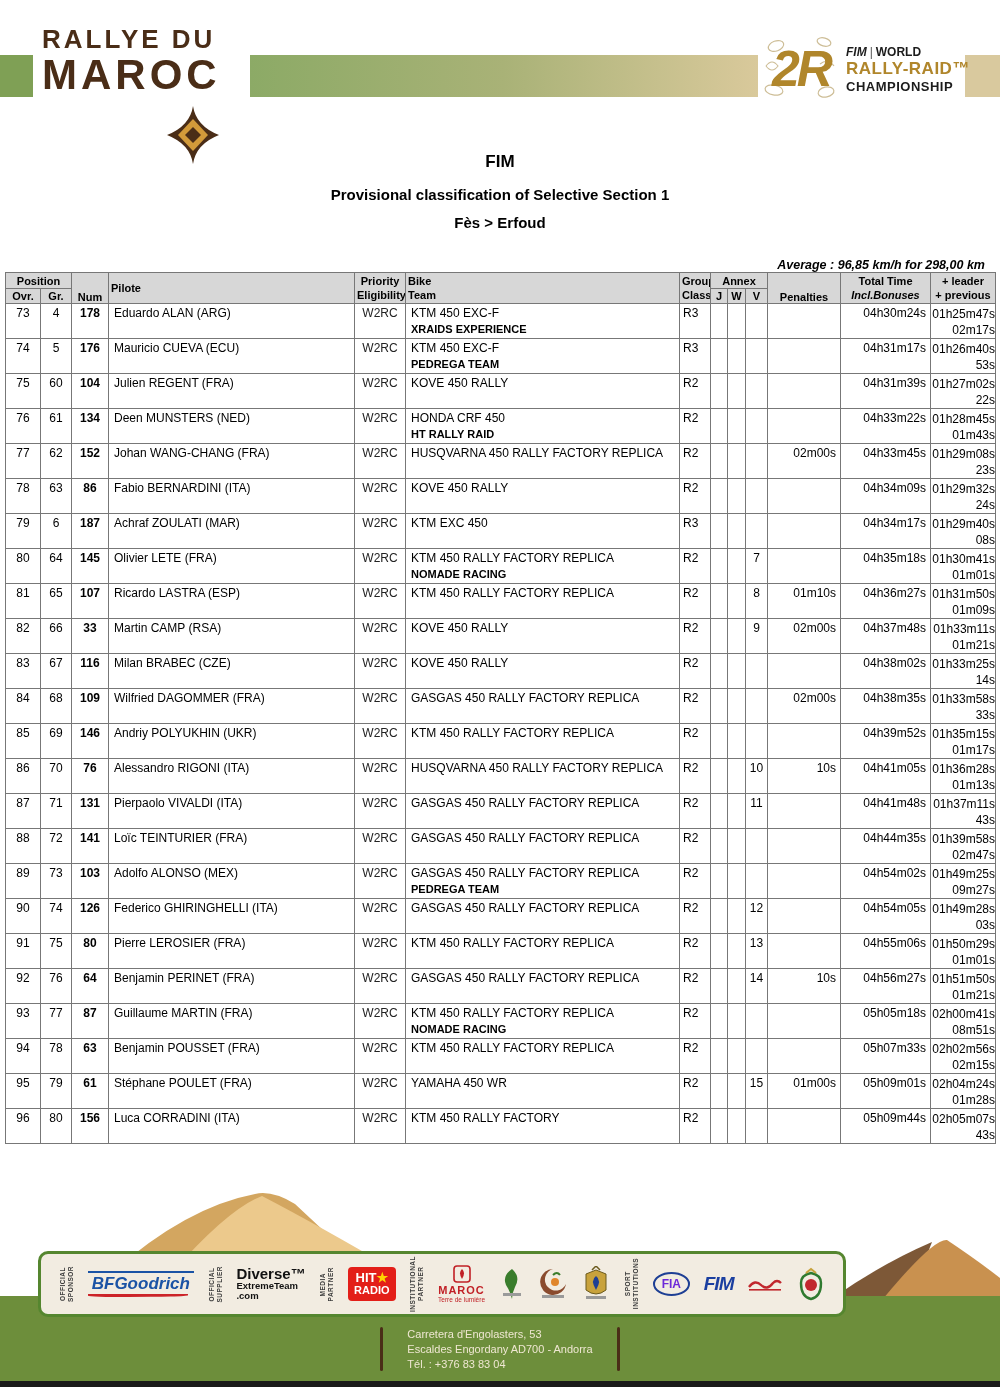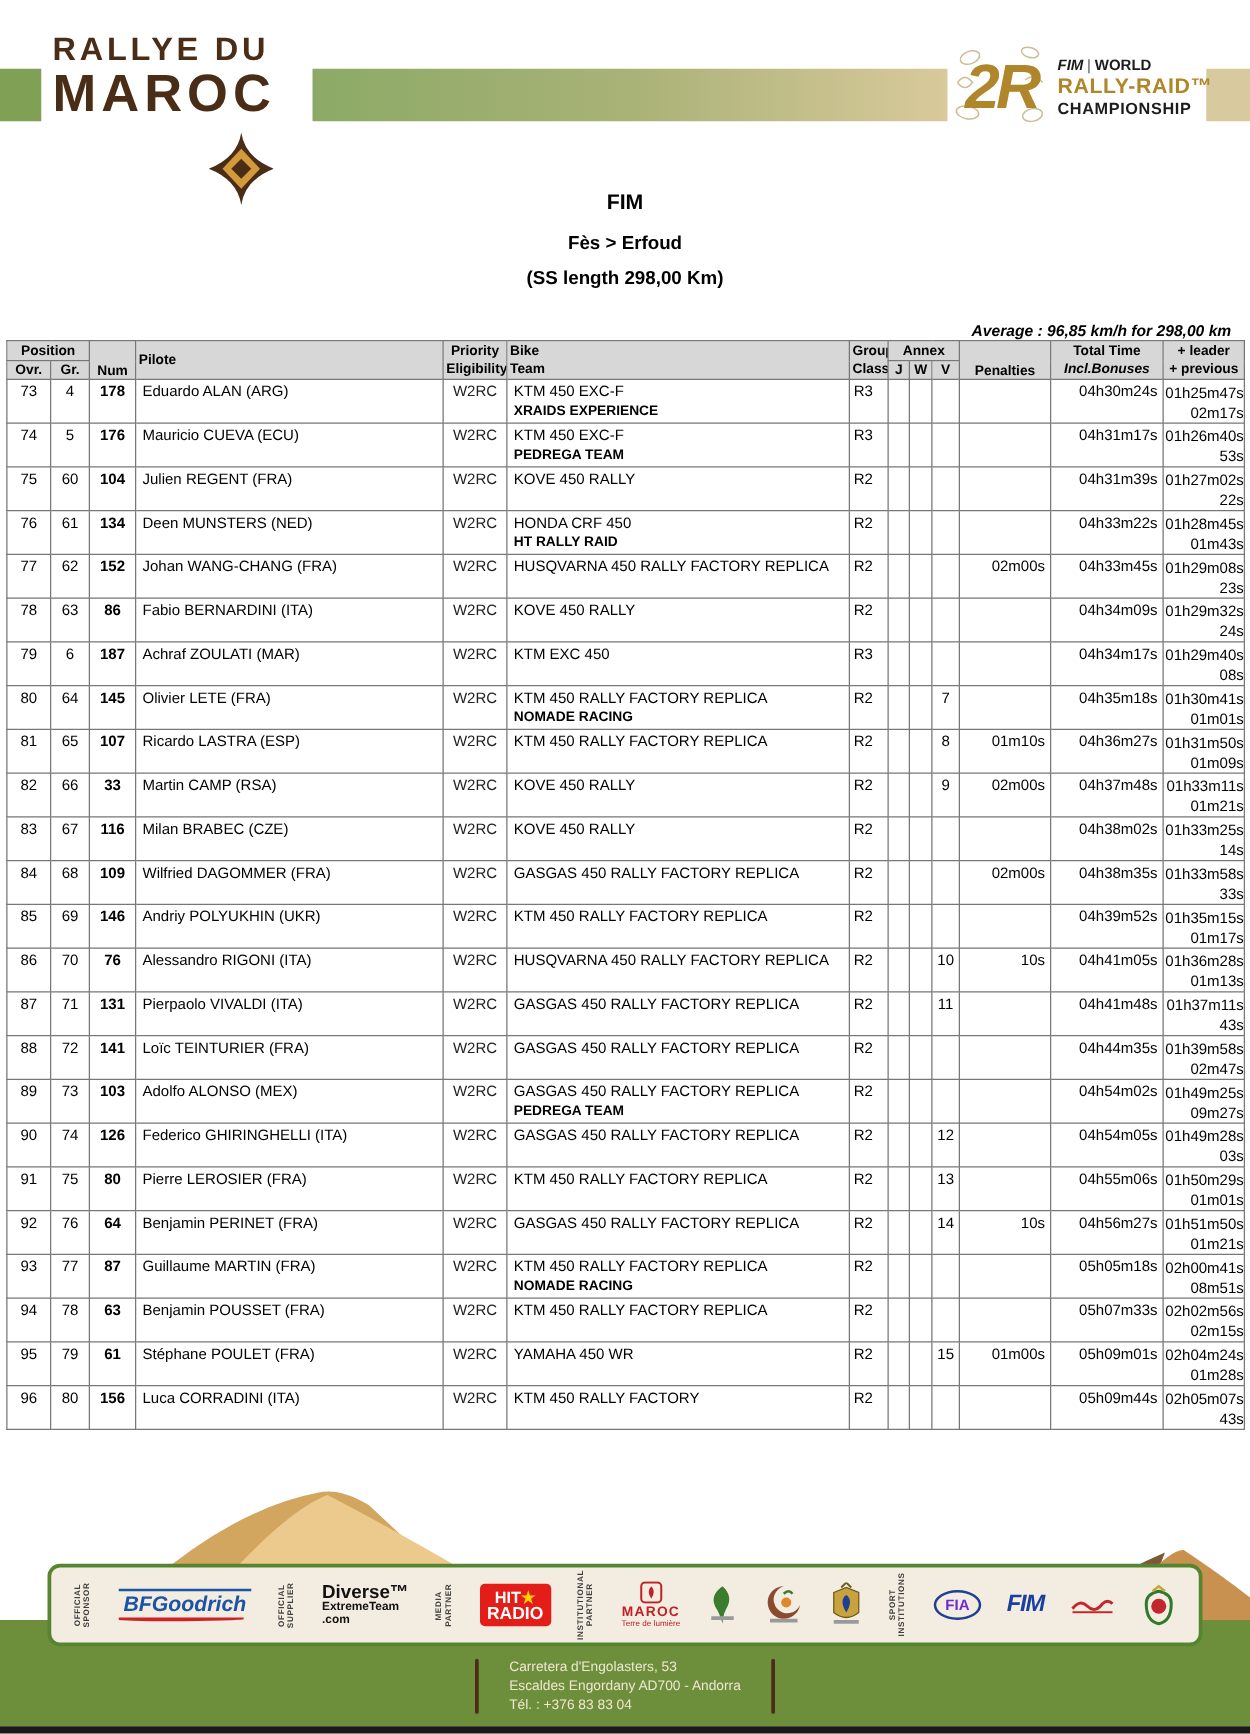--- a/index.html
+++ b/index.html
@@ -59,36 +59,36 @@
   td.c-total { text-align:right; padding-right:4px; }
   td.c-leader { text-align:right; padding-right:0; line-height:16px; }
 
   
   .dunes { position:absolute; left:0; top:1172px; width:1000px; height:158px; }
 
   
   .green-footer { position:absolute; left:0; top:1296px; width:1000px; height:85px; background:#6d8e3b; }
   .bottom-strip { position:absolute; left:0; top:1381px; width:1000px; height:6px; background:#1a1a1a; }
 
-  .sponsor-panel { position:absolute; left:38px; top:1251px; width:924px; height:66px; background:#f2ece1;
+  .sponsor-panel { position:absolute; left:38px; top:1251px; width:808px; height:66px; background:#f2ece1;
                    border:3px solid #55862f; border-radius:10px; display:flex; align-items:center;
                    justify-content:space-between; padding:0 18px; }
   .vlabel { writing-mode:vertical-rl; transform:rotate(180deg); font-size:6.5px; font-weight:bold; color:#3d3d3d;
             letter-spacing:.5px; line-height:7.5px; white-space:pre-line; text-align:center; }
   .bfg { position:relative; font-style:italic; font-weight:900; font-size:17px; color:#1b53a5;
          border-top:2px solid #1b53a5; padding:1px 4px 3px 4px; }
   .bfg::after { content:""; position:absolute; left:0; right:6px; bottom:0; height:3px; background:#cc2328;
                 border-radius:0 0 60% 40%; }
   .diverse { color:#111; line-height:10px; }
   .diverse .d1 { font-size:15px; font-weight:700; line-height:14px; }
   .diverse .d2, .diverse .d3 { font-size:9.5px; font-weight:bold; }
   .hitradio { background:#e31e18; color:#fff; border-radius:4px; padding:4px 6px; text-align:center;
               font-weight:900; line-height:13px; }
   .hitradio .hit { font-size:13px; } .hitradio .star { color:#ffd400; }
-  .hitradio .radio { font-size:14px; }
+  .hitradio .radio { font-size:11px; }
   .maroc-logo { text-align:center; color:#c12026; }
   .maroc-logo .mname { font-size:11px; font-weight:bold; letter-spacing:1px; margin-top:1px; }
   .maroc-logo .mtag { font-size:6.5px; }
   .mini-logo { display:block; }
   .fia-badge { border:2.5px solid #1e3f94; border-radius:50%; color:#6d28d9; font-weight:900; font-size:12px;
                padding:3px 7px; }
   .fim-badge { color:#1b3fa0; font-weight:900; font-style:italic; font-size:19px; letter-spacing:-1px; }
 
   .footer-content { position:absolute; left:0; top:1320px; width:1000px; height:58px; display:flex;
                     align-items:center; justify-content:center; gap:24px; }
@@ -142,22 +142,22 @@
     </div>
     <div class="wrr-text">
       <div class="wrr-row1"><span class="fim-it">FIM</span><span class="bar">|</span><span>WORLD</span></div>
       <div class="wrr-row2">RALLY-RAID™</div>
       <div class="wrr-row3">CHAMPIONSHIP</div>
     </div>
   </div>
 
   <div class="titles">
     <div class="t-fim">FIM</div>
+    <div class="t-line">Provisional classification of Selective Section 1</div>
     <div class="t-line">Fès &gt; Erfoud</div>
-    <div class="t-line">(SS length 298,00 Km)</div>
   </div>
   <div class="average">Average : 96,85 km/h for 298,00 km</div>
 
   <table class="results">
     <colgroup>
       <col style="width:35px">
         <col style="width:31px">
         <col style="width:37px">
         <col style="width:246px">
       <col style="width:51px">

